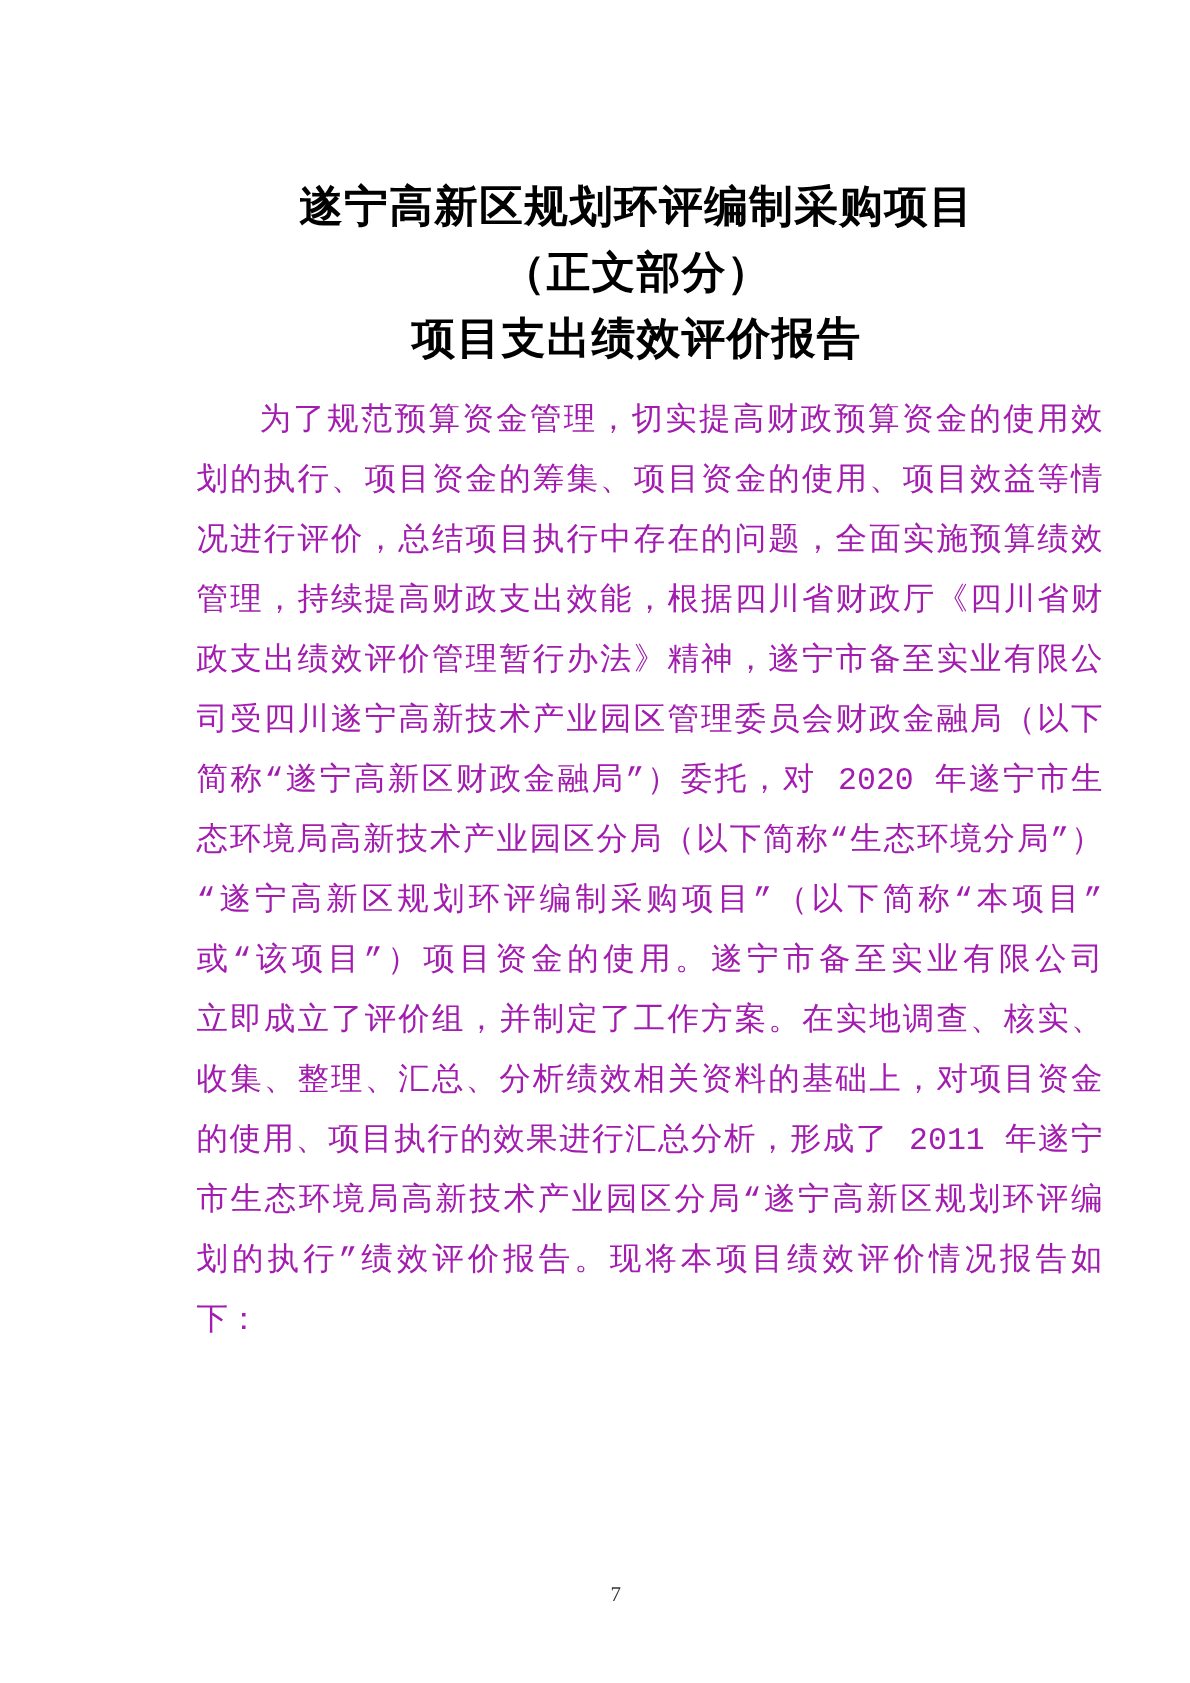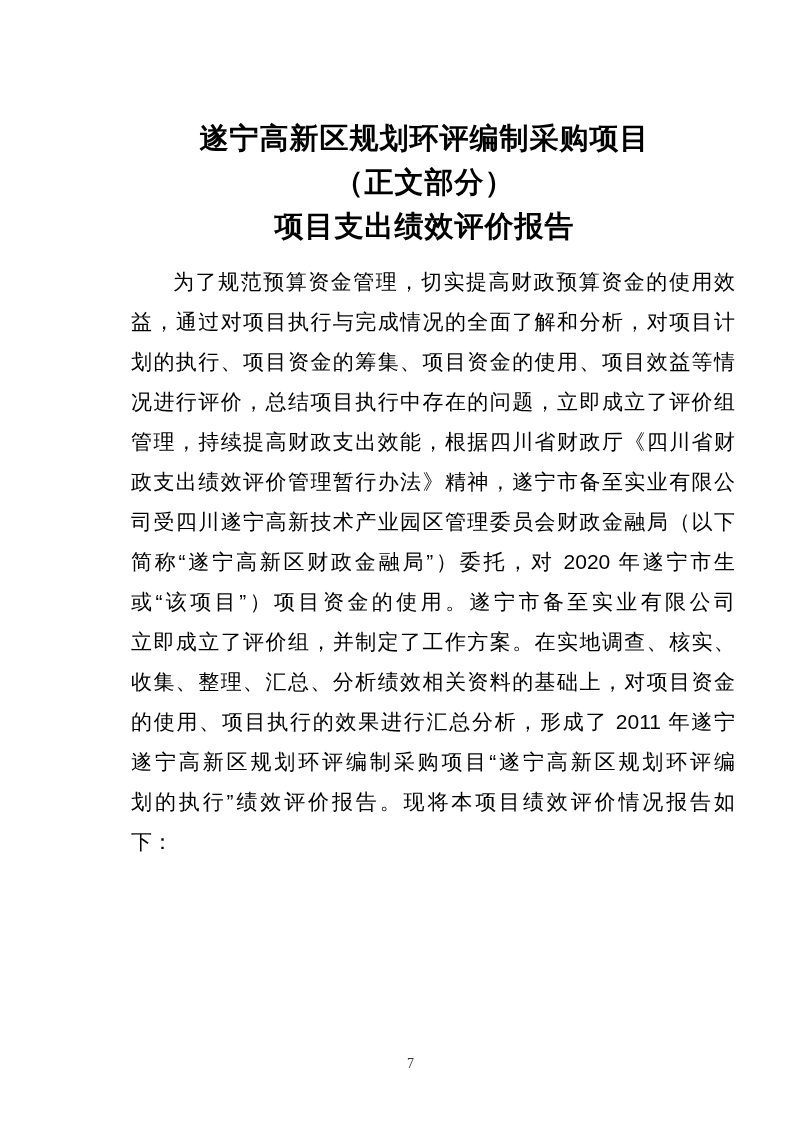--- a/index.html
+++ b/index.html
@@ -23,22 +23,22 @@
     font-family: "Liberation Sans", sans-serif;
     font-weight: bold;
   }
   .title-line {
     font-size: 29px;
     line-height: 44px;
     letter-spacing: 1px;
   }
   .body-block {
     margin: 14px 86px 0 103px;
-    color: #000000;
-    font-family: Liberation Sans, sans-serif;
+    color: #a21caf;
+    font-family: Liberation Mono, monospace;
     font-size: 21px;
   }
   .body-line {
     height: 40px;
     line-height: 40px;
     text-align: justify;
     text-align-last: justify;
     white-space: normal;
   }
   .body-line.first {
@@ -65,31 +65,32 @@
 <div class="page">
 
   <div class="title-block">
     <div class="title-line">遂宁高新区规划环评编制采购项目</div>
     <div class="title-line">（正文部分）</div>
     <div class="title-line">项目支出绩效评价报告</div>
   </div>
 
   <div class="body-block">
     <div class="body-line first">为了规范预算资金管理，切实提高财政预算资金的使用效</div>
-    <div class="body-line">益，通过对项目执行与完成情况的全面了解和分析，对项目计</div>
     <div class="body-line">划的执行、项目资金的筹集、项目资金的使用、项目效益等情</div>
-    <div class="body-line">况进行评价，总结项目执行中存在的问题，立即成立了评价组</div>
+    <div class="body-line">况进行评价，总结项目执行中存在的问题，全面实施预算绩效</div>
     <div class="body-line">管理，持续提高财政支出效能，根据四川省财政厅《四川省财</div>
     <div class="body-line">政支出绩效评价管理暂行办法》精神，遂宁市备至实业有限公</div>
     <div class="body-line">司受四川遂宁高新技术产业园区管理委员会财政金融局（以下</div>
     <div class="body-line">简称“遂宁高新区财政金融局”）委托，对 2020 年遂宁市生</div>
+    <div class="body-line">态环境局高新技术产业园区分局（以下简称“生态环境分局”）</div>
+    <div class="body-line">“遂宁高新区规划环评编制采购项目”（以下简称“本项目”</div>
     <div class="body-line">或“该项目”）项目资金的使用。遂宁市备至实业有限公司</div>
     <div class="body-line">立即成立了评价组，并制定了工作方案。在实地调查、核实、</div>
     <div class="body-line">收集、整理、汇总、分析绩效相关资料的基础上，对项目资金</div>
     <div class="body-line">的使用、项目执行的效果进行汇总分析，形成了 2011 年遂宁</div>
-    <div class="body-line">遂宁高新区规划环评编制采购项目“遂宁高新区规划环评编</div>
+    <div class="body-line">市生态环境局高新技术产业园区分局“遂宁高新区规划环评编</div>
     <div class="body-line">划的执行”绩效评价报告。现将本项目绩效评价情况报告如</div>
     <div class="body-line last">下：</div>
   </div>
 
   <div class="page-number">7</div>
 
 </div>
 
 </body></html>

